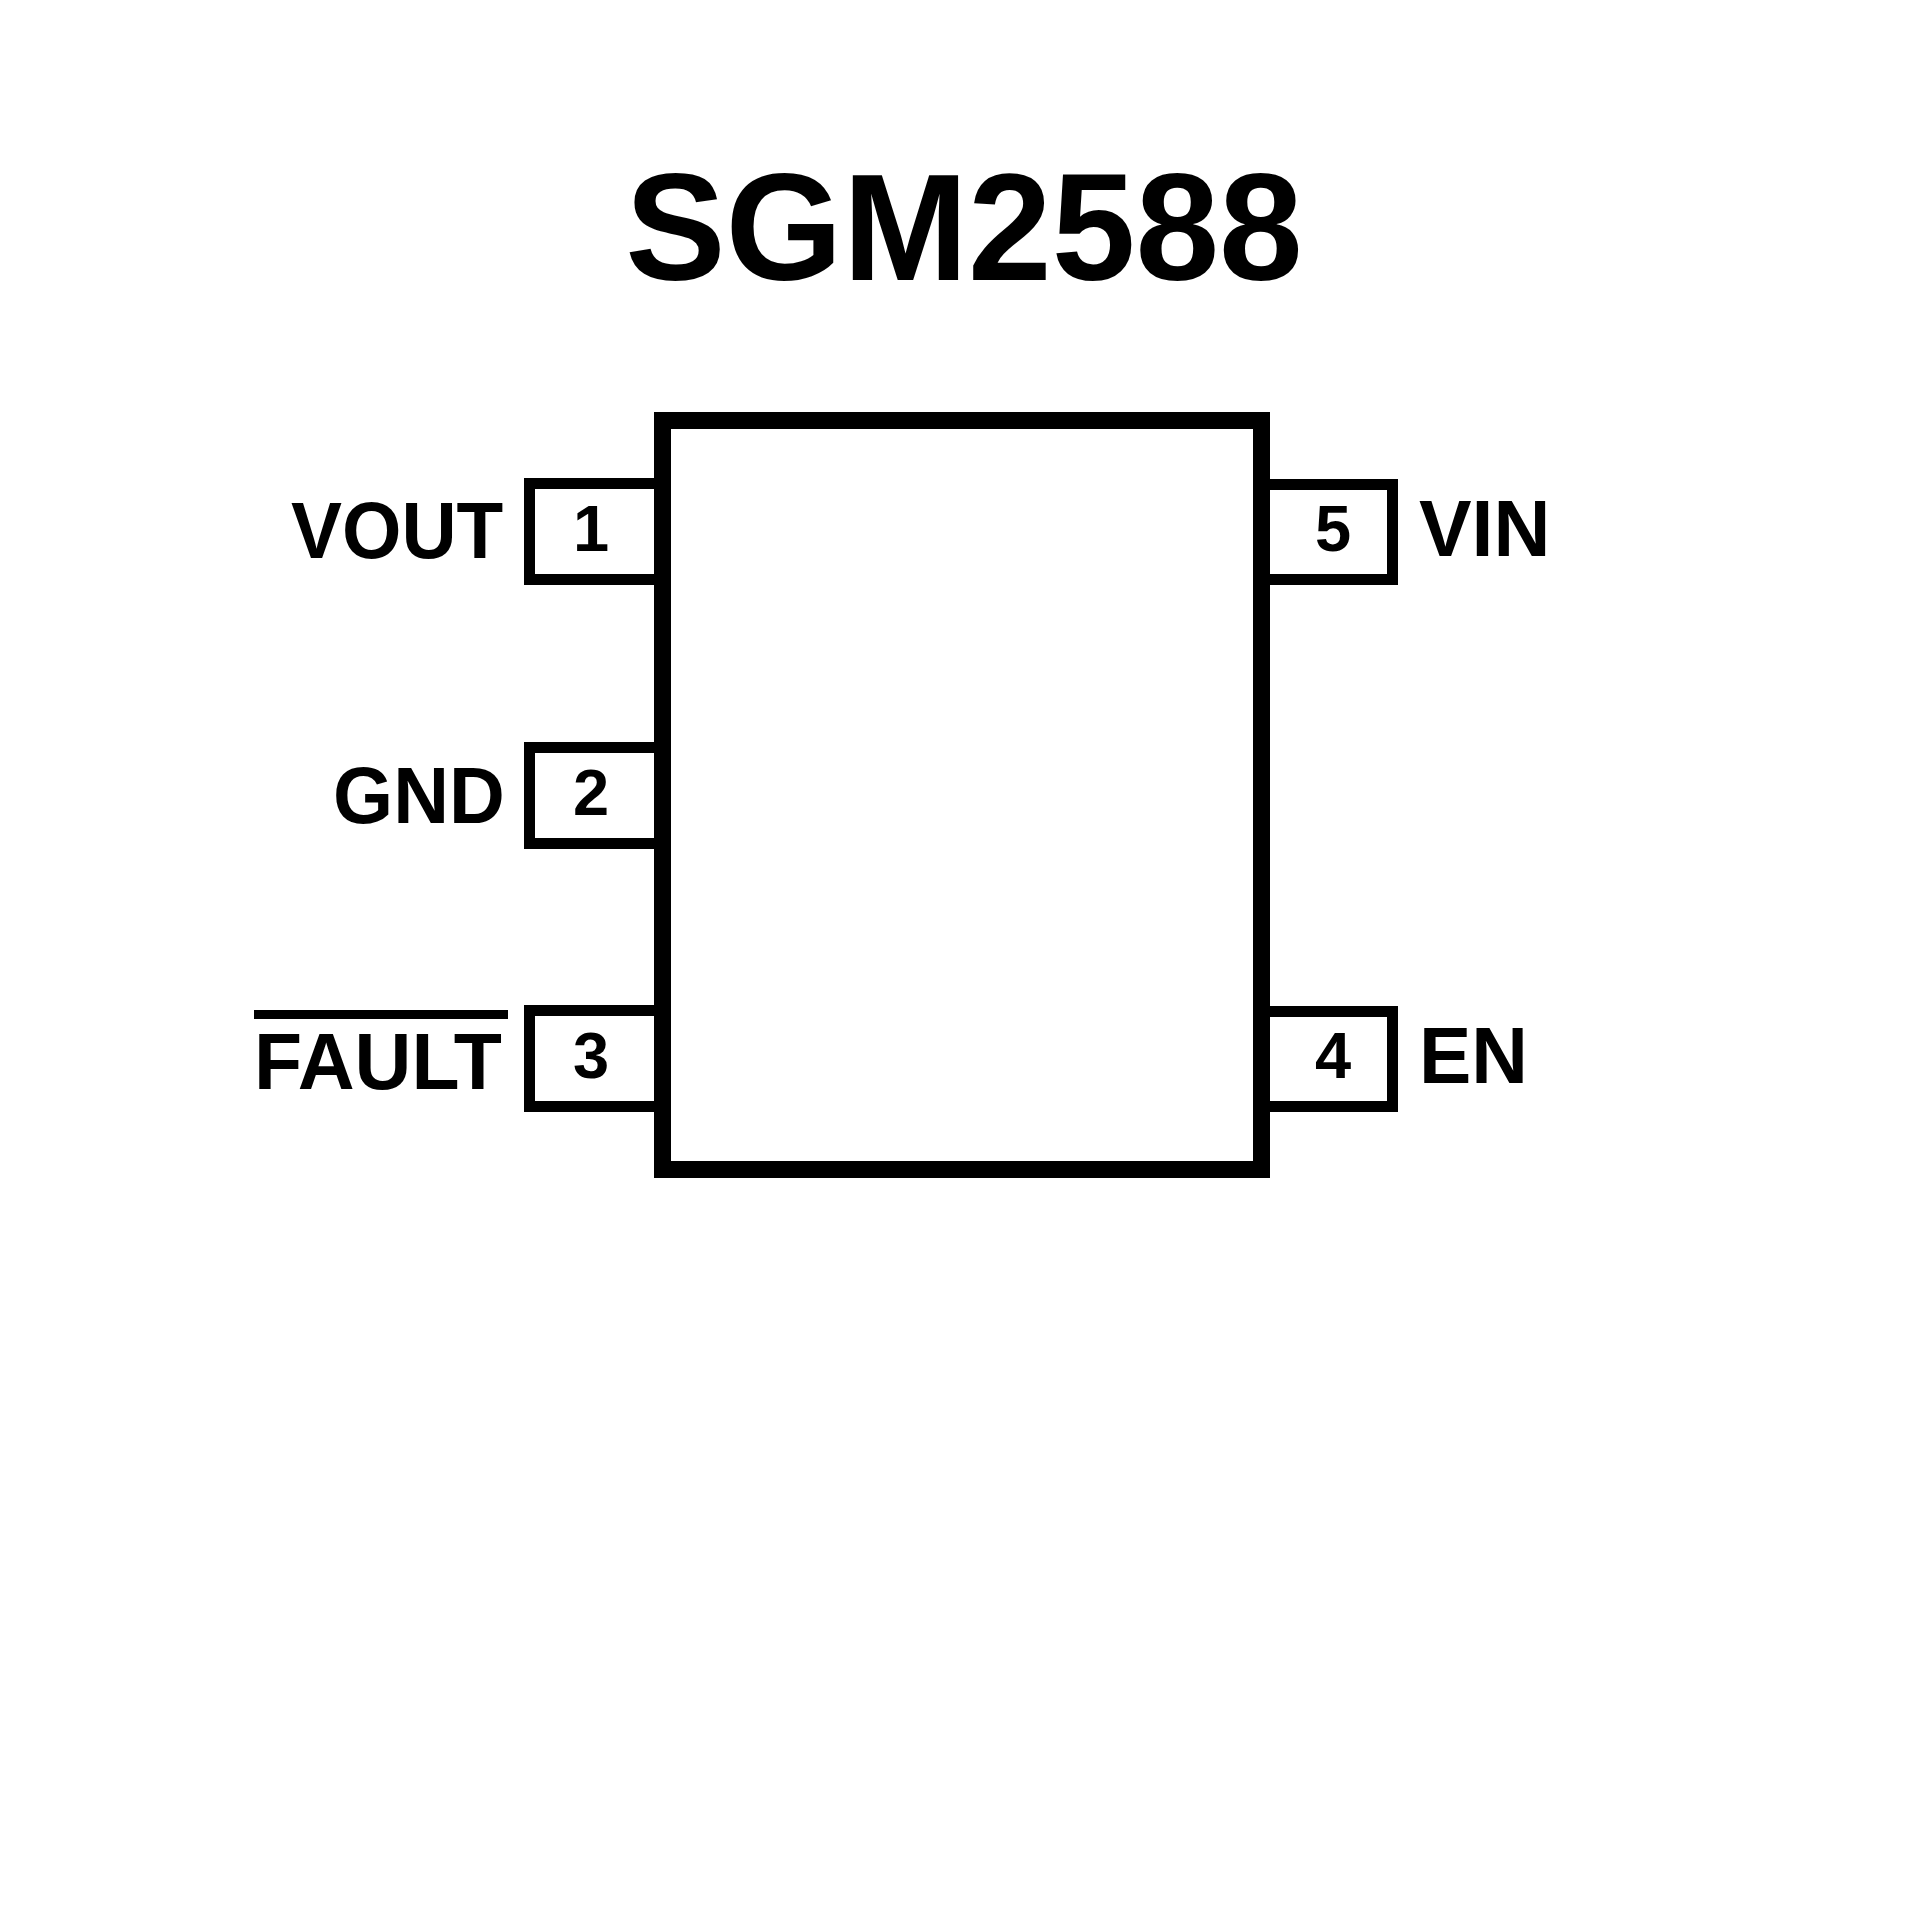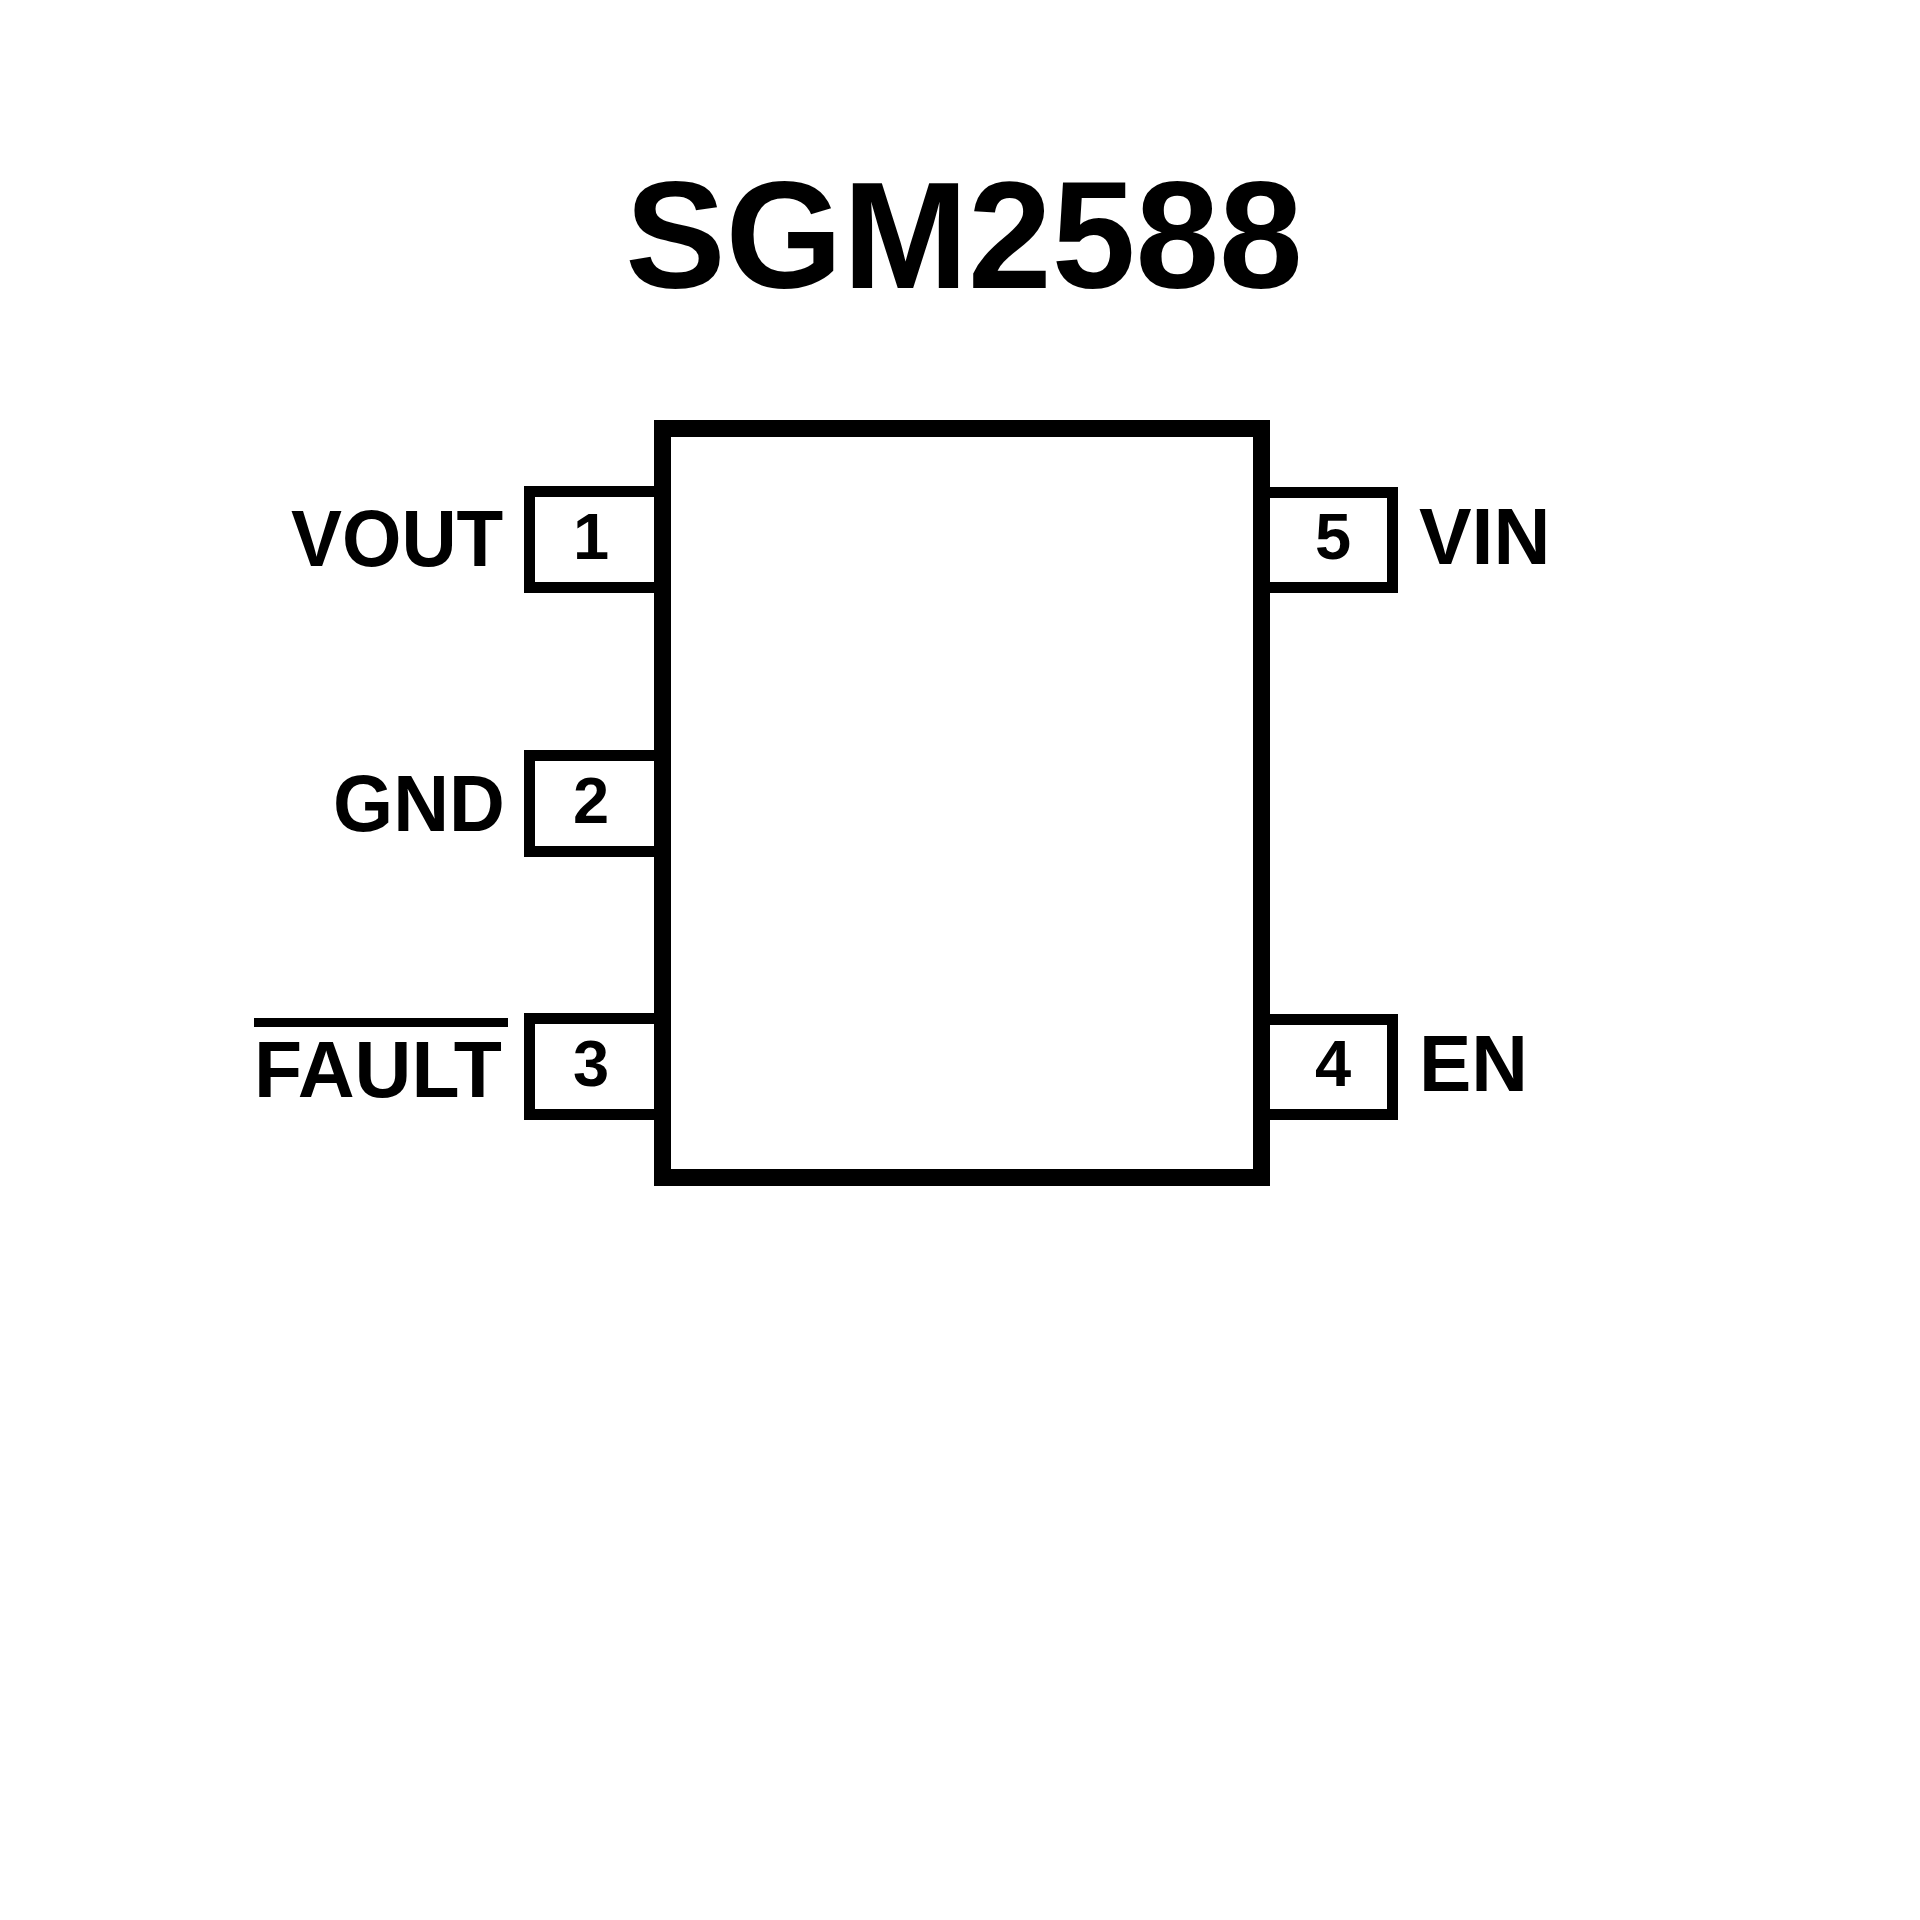--- a/index.html
+++ b/index.html
@@ -8,21 +8,21 @@
   }
   * { margin: 0; padding: 0; box-sizing: border-box; }
   html, body { background: var(--bg); }
   body {
     width: 1920px; height: 1920px;
     position: relative;
     overflow: hidden;
     font-family: "Liberation Sans", sans-serif;
     color: var(--ink);
   }
-  .canvas { position: absolute; left: 0; top: 12px; width: 1920px; height: 1623px; }
+  .canvas { position: absolute; left: 0; top: 4px; width: 1920px; height: 1623px; }
 
   .title {
     position: absolute;
     left: 4px; top: 147px; width: 1920px;
     text-align: center;
     font-weight: bold;
     font-size: 152px;
     line-height: 152px;
     white-space: nowrap;
     transform: scaleX(0.99);

